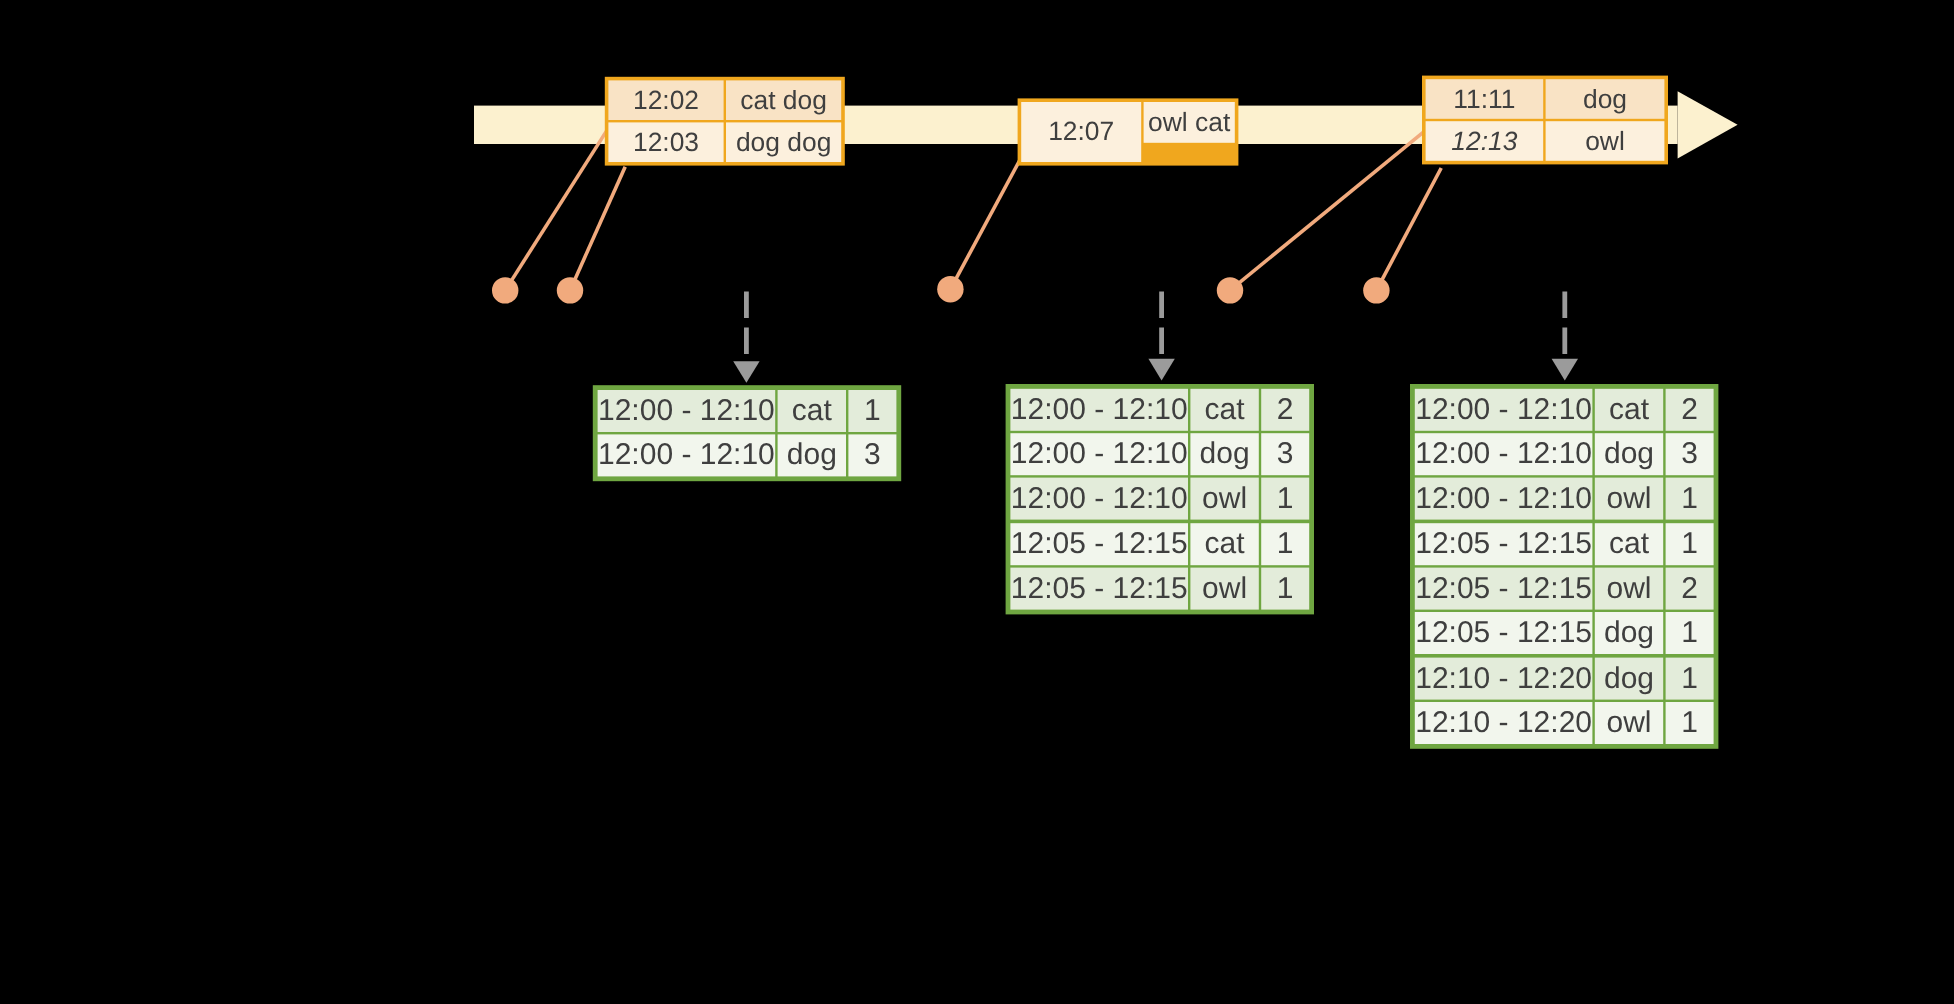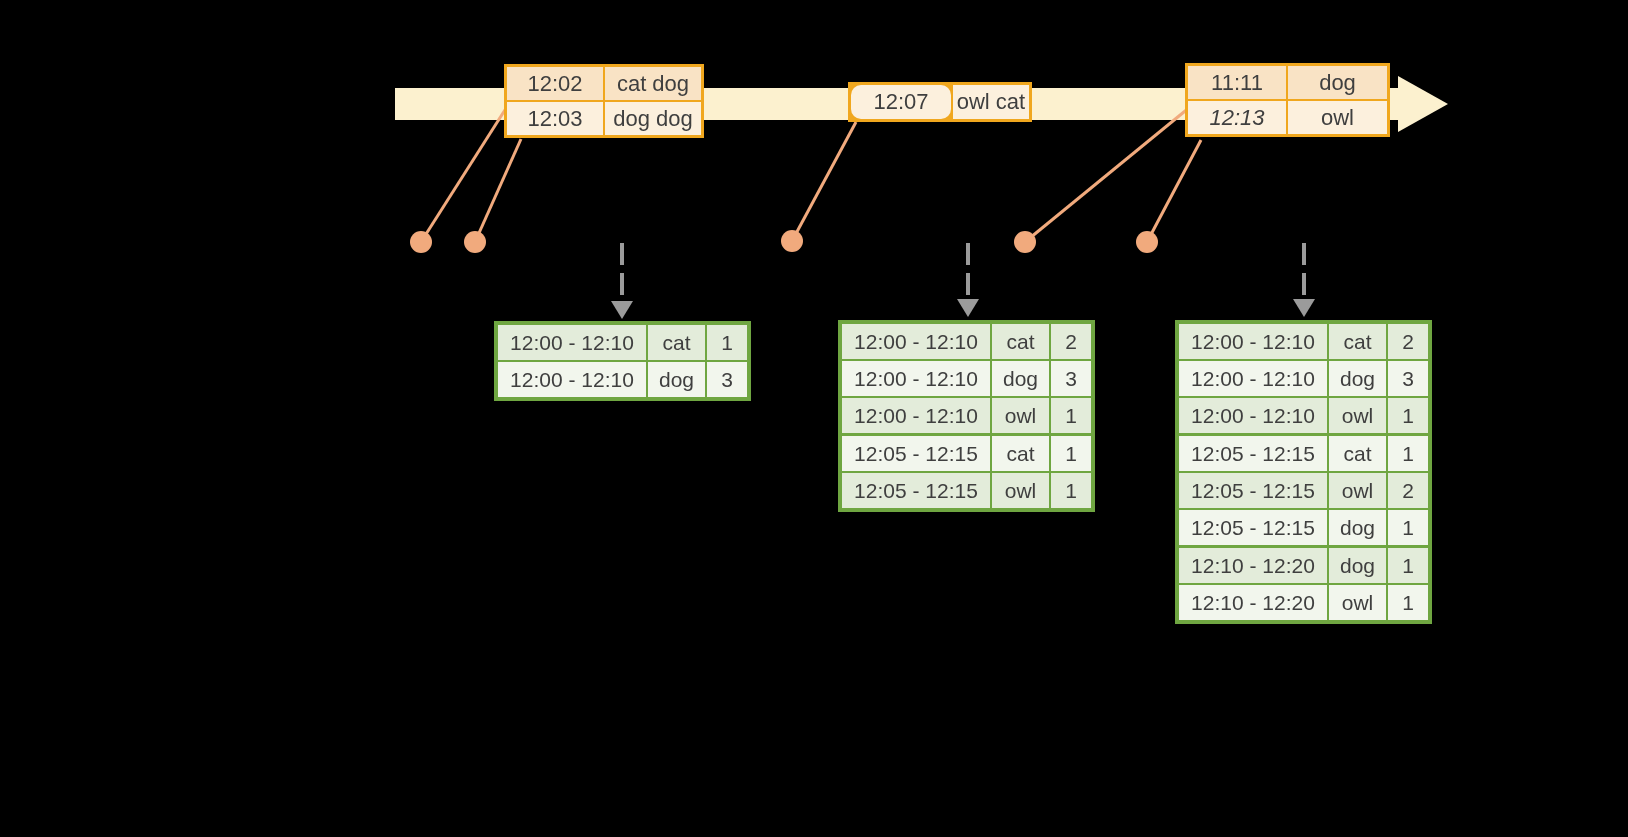--- a/index.html
+++ b/index.html
@@ -39,21 +39,21 @@
   .band-cream{background:var(--c-cream);}
 
   
   .res-table{
     position:absolute;display:flex;flex-direction:column;gap:3px;padding:4px;
     background:var(--c-resborder);
   }
   .res-group{display:grid;gap:2px;}
   .res-cell{
     display:flex;align-items:center;justify-content:center;
-    font-size:21px;color:var(--c-text);line-height:1;
+    font-size:25px;color:var(--c-text);line-height:1;
   }
   .band-green{background:var(--c-rgreen);}
   .band-light{background:var(--c-rlight);}
 </style>
 </head>
 <body>
 
 <div id="canvas">
   <div class="timeline-bar"></div>
   <div class="timeline-head"></div>
@@ -76,21 +76,21 @@
       <polygon points="1293,299 1315,299 1304,317" fill="#9B9B9B"></polygon>
     </svg>
 
 <div class="ev-table" style="left: 504px; top: 64px; grid-template-columns: 96px 96px;">
       <div class="ev-cell band-peach" style="height: 33px;">12:02</div>
       <div class="ev-cell band-peach" style="height: 33px;">cat dog</div>
       <div class="ev-cell band-cream" style="height: 33px;">12:03</div>
       <div class="ev-cell band-cream" style="height: 33px;">dog dog</div>
     </div>
     <div class="ev-table" style="left: 848px; top: 82px; grid-template-columns: 100px 76px;">
-      <div class="ev-cell band-cream" style="height: 34px; border-radius: 10px;">12:07</div>
+      <div class="ev-cell band-cream" style="height: 50px;">12:07</div>
       <div class="ev-cell band-cream" style="height: 34px;">owl cat</div>
     </div>
     <div class="ev-table" style="left: 1185px; top: 63px; grid-template-columns: 98px 99px;">
       <div class="ev-cell band-peach" style="height: 33px;">11:11</div>
       <div class="ev-cell band-peach" style="height: 33px;">dog</div>
       <div class="ev-cell band-cream" style="height: 33px; font-style: italic;">12:13</div>
       <div class="ev-cell band-cream" style="height: 33px;">owl</div>
     </div>
     <div class="res-table" style="left: 494px; top: 321px;">
       <div class="res-group" style="grid-template-columns: 148px 57px 40px;">

